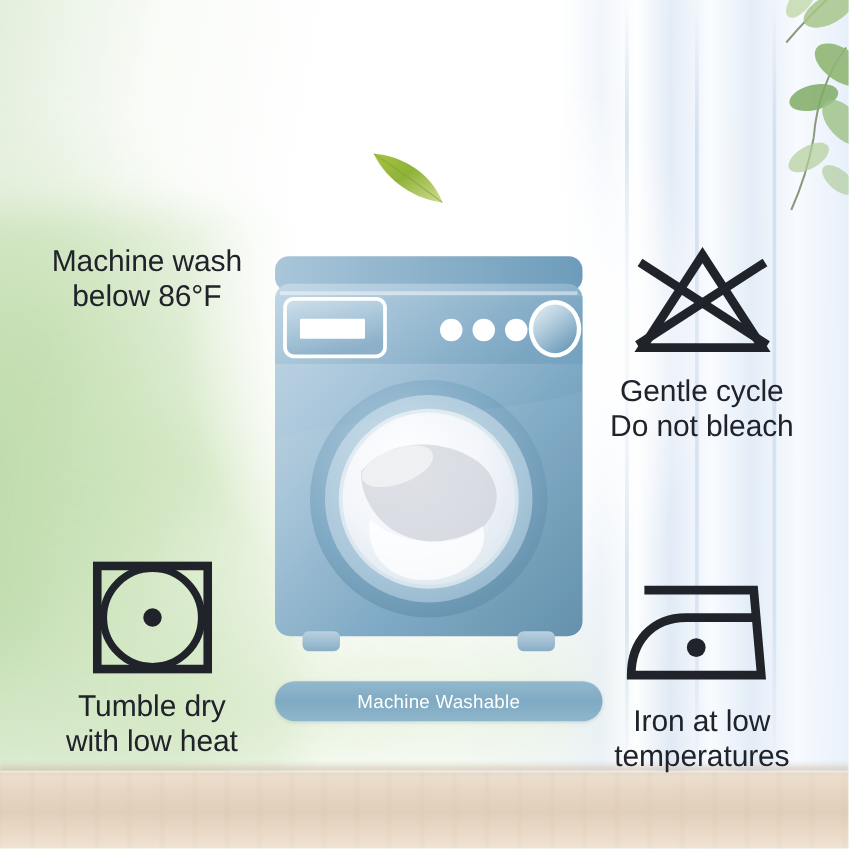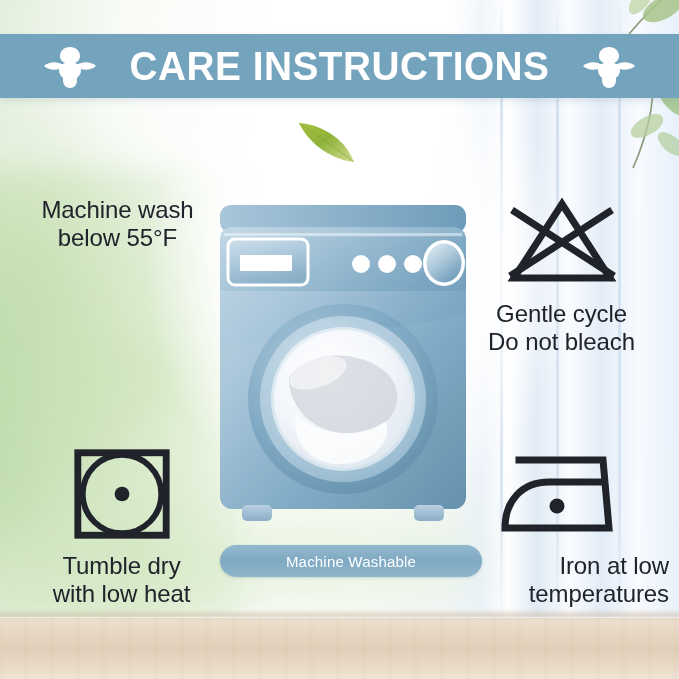--- a/index.html
+++ b/index.html
@@ -150,21 +150,21 @@
 
   
   .cell {
     position: absolute;
     width: 215px;
     text-align: center;
   }
   .cell-tl { left: 10px;  top: 190px; }
   .cell-tr { left: 454px; top: 190px; }
   .cell-bl { left: 14px;  top: 442px; }
-  .cell-br { left: 454px; top: 442px; text-align: right; }
+  .cell-br { left: 454px; top: 454px; }
 
   .icon-box {
     height: 104px;
     display: flex;
     align-items: center;
     justify-content: center;
   }
   .icon-box svg { display: block; overflow: visible; }
 
   .cell-label {
@@ -247,61 +247,38 @@
         <ellipse cx="68" cy="6" rx="14" ry="6" fill="#d4e2c2" opacity=".75" transform="rotate(-18 68 6)"></ellipse>
         <ellipse cx="118" cy="66" rx="24" ry="13" fill="#8fb673" opacity=".9" transform="rotate(34 118 66)"></ellipse>
         <ellipse cx="96" cy="92" rx="20" ry="10" fill="#7fab64" opacity=".85" transform="rotate(-14 96 92)"></ellipse>
         <ellipse cx="120" cy="112" rx="22" ry="12" fill="#9cc183" opacity=".8" transform="rotate(48 120 112)"></ellipse>
         <ellipse cx="92" cy="140" rx="18" ry="9" fill="#b5cf9c" opacity=".72" transform="rotate(-30 92 140)"></ellipse>
         <ellipse cx="116" cy="158" rx="16" ry="8" fill="#a6c78d" opacity=".6" transform="rotate(40 116 158)"></ellipse>
       </g>
     </svg>
   </div>
 
-  <div class="banner">
-    <span class="ornament">
-      <svg viewBox="0 0 54 48" width="54" height="48">
-        <g fill="#ffffff">
-          <path d="M27 5 c6 0 10 4 10 9 0 4-3 6-5 7 3 1 6 3 6 7 0 6-5 10-11 10 -6 0-11-4-11-10 0-4 3-6 6-7 -2-1-5-3-5-7 0-5 4-9 10-9z"></path>
-          <path d="M22 24 C15 19, 7 19, 1 24 C7 29, 15 29, 22 24 Z"></path>
-          <path d="M32 24 C39 19, 47 19, 53 24 C47 29, 39 29, 32 24 Z"></path>
-          <path d="M27 30 c4 0 7 3 7 8 0 5-3 8-7 8 -4 0-7-3-7-8 0-5 3-8 7-8z"></path>
-        </g>
-      </svg>
-    </span>
-    <span class="banner-title">CARE INSTRUCTIONS</span>
-    <span class="ornament">
-      <svg viewBox="0 0 54 48" width="54" height="48">
-        <g fill="#ffffff">
-          <path d="M27 5 c6 0 10 4 10 9 0 4-3 6-5 7 3 1 6 3 6 7 0 6-5 10-11 10 -6 0-11-4-11-10 0-4 3-6 6-7 -2-1-5-3-5-7 0-5 4-9 10-9z"></path>
-          <path d="M22 24 C15 19, 7 19, 1 24 C7 29, 15 29, 22 24 Z"></path>
-          <path d="M32 24 C39 19, 47 19, 53 24 C47 29, 39 29, 32 24 Z"></path>
-          <path d="M27 30 c4 0 7 3 7 8 0 5-3 8-7 8 -4 0-7-3-7-8 0-5 3-8 7-8z"></path>
-        </g>
-      </svg>
-    </span>
-  </div>
 
   <div class="leaf-float">
     <svg viewBox="0 0 70 50" width="70" height="50">
       <defs>
         <linearGradient id="lfg" x1="0" y1="0" x2="1" y2="1">
           <stop offset="0%" stop-color="#a8c23f"></stop>
           <stop offset="45%" stop-color="#8fb23a"></stop>
           <stop offset="100%" stop-color="#cfdd90"></stop>
         </linearGradient>
       </defs>
       <path d="M3 5 C22 6, 48 18, 58 44 C38 42, 14 28, 3 5 Z" fill="url(#lfg)"></path>
       <path d="M3 5 C20 16, 42 32, 58 44" stroke="#7fa233" stroke-width="1" fill="none" opacity=".6"></path>
     </svg>
   </div>
 
   <div class="cell cell-tl">
     <div class="cell-label">Machine wash
-below 55°F</div>
+below 86°F</div>
   </div>
 
   <div class="cell cell-tr">
     <div class="icon-box">
       <svg viewBox="0 0 120 100" width="124" height="100">
         <path d="M60 12 L108 86 L12 86 Z" fill="none" stroke="#20232a" stroke-width="7" stroke-linejoin="miter"></path>
         <line x1="10" y1="18" x2="112" y2="84" stroke="#20232a" stroke-width="7" stroke-linecap="butt"></line>
         <line x1="110" y1="18" x2="8" y2="84" stroke="#20232a" stroke-width="7" stroke-linecap="butt"></line>
       </svg>
     </div>

